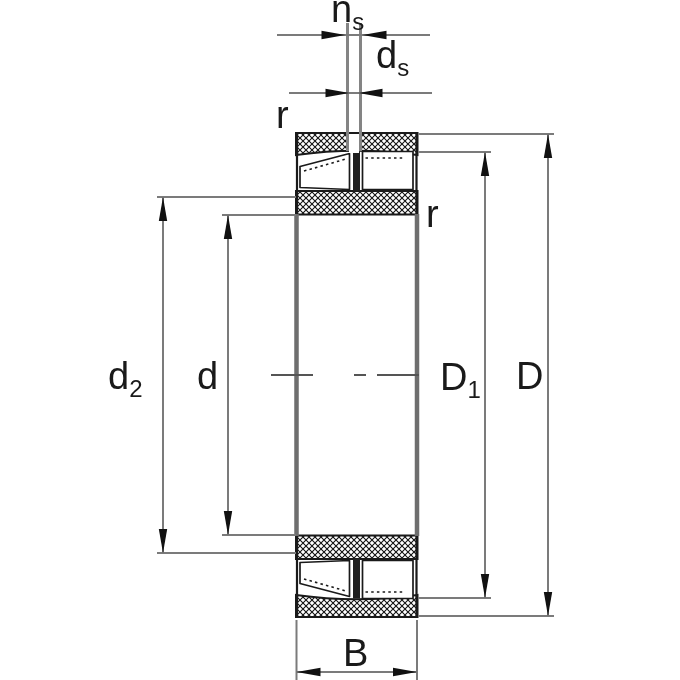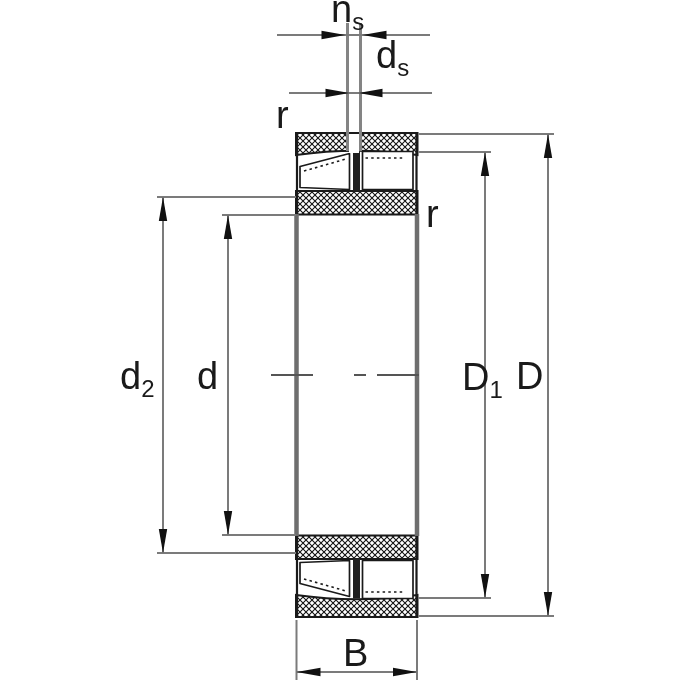--- a/index.html
+++ b/index.html
@@ -114,23 +114,23 @@
   </svg>
 
   <div class="lbl" style="left:331px; top:-10px;"><span>n</span><span class="sub">s</span></div>
 
   <div class="lbl" style="left:376px; top:36px;"><span>d</span><span class="sub">s</span></div>
 
   <div class="lbl" style="left:276px; top:96px;"><span>r</span></div>
 
   <div class="lbl" style="left:426px; top:195px;"><span>r</span></div>
 
-  <div class="lbl" style="left:120px; top:357px;"><span>d</span><span class="sub">2</span></div>
+  <div class="lbl" style="left:108px; top:357px;"><span>d</span><span class="sub">2</span></div>
 
   <div class="lbl" style="left:197px; top:357px;"><span>d</span></div>
 
-  <div class="lbl" style="left:462px; top:358px;"><span>D</span><span class="sub">1</span></div>
+  <div class="lbl" style="left:440px; top:358px;"><span>D</span><span class="sub">1</span></div>
 
   <div class="lbl" style="left:516px; top:357px;"><span>D</span></div>
 
   <div class="lbl" style="left:343px; top:634px;"><span>B</span></div>
 
 </div>
 
 </body></html>

